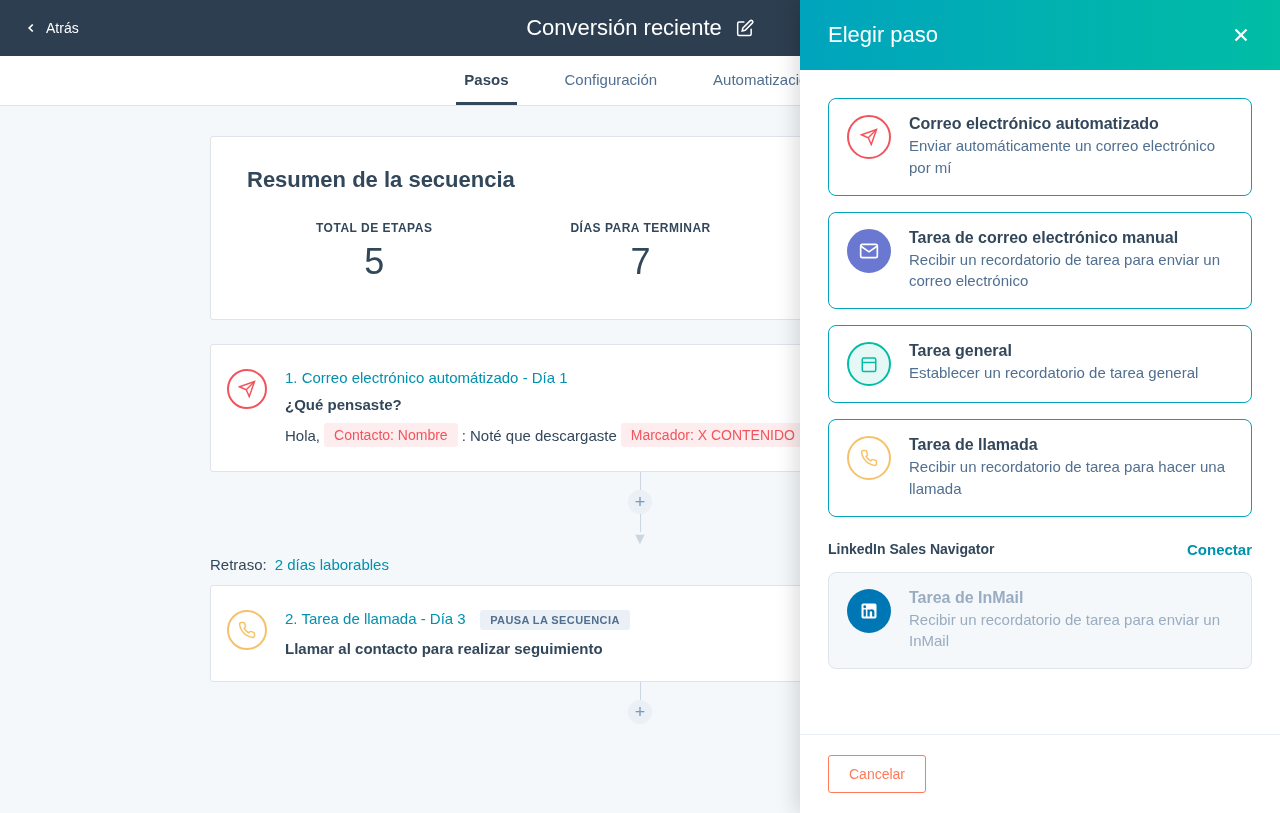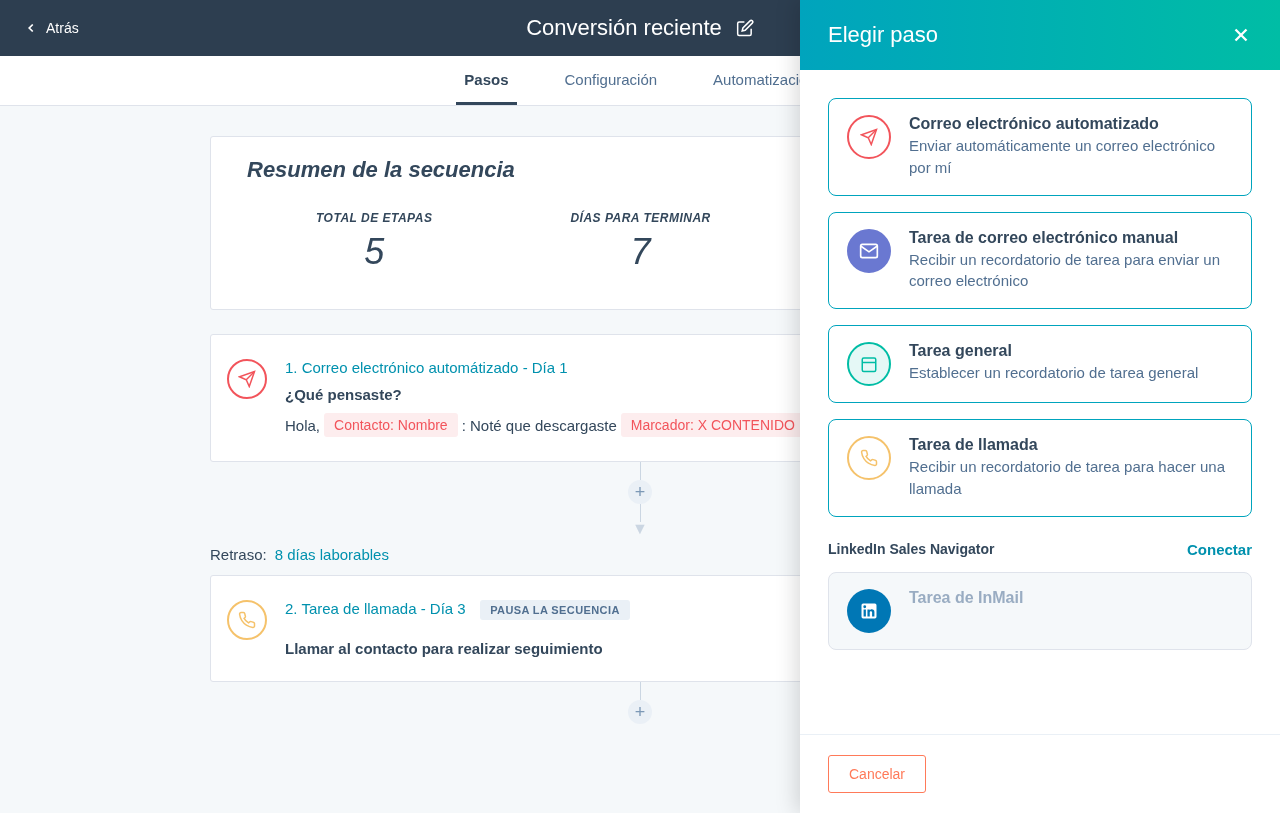--- a/index.html
+++ b/index.html
@@ -13,21 +13,21 @@
     .title { font-size: 22px; font-weight: 500; }
     .edit-icon { width: 18px; height: 18px; cursor: pointer; }
     
     
     .tab-bar { background: #fff; height: 50px; display: flex; align-items: stretch; justify-content: center; gap: 40px; border-bottom: 1px solid #dfe3eb; }
     .tab { display: flex; align-items: center; padding: 0 8px; font-size: 15px; color: #516f90; cursor: pointer; border-bottom: 3px solid transparent; }
     .tab.active { color: #33475b; font-weight: 600; border-bottom-color: #33475b; }
     
     
     .content { padding: 30px 0; display: flex; flex-direction: column; align-items: center; }
-    .card { background: #fff; border: 1px solid #dfe3eb; border-radius: 3px; width: 860px; padding: 20px 36px 36px; font-style: italic; }
+    .card { background: #fff; border: 1px solid #dfe3eb; border-radius: 3px; width: 860px; padding: 30px 36px 36px; }
     .summary-title { font-size: 22px; font-weight: 600; color: #33475b; margin-bottom: 28px; }
     .stats { display: flex; justify-content: space-around; }
     .stat { text-align: center; }
     .stat-label { font-size: 12px; font-weight: 700; letter-spacing: 0.5px; color: #33475b; margin-bottom: 6px; }
     .stat-value { font-size: 36px; font-weight: 400; color: #33475b; }
     
     .connector { display: flex; flex-direction: column; align-items: center; padding: 0; }
     .connector-line { width: 1px; height: 18px; background: #cbd6e2; }
     .add-circle { width: 24px; height: 24px; border-radius: 50%; background: #eaf0f6; color: #7c98b6; display: flex; align-items: center; justify-content: center; font-size: 18px; font-weight: 300; cursor: pointer; }
     .arrow-down { color: #cbd6e2; font-size: 16px; margin-top: -2px; }
@@ -139,35 +139,35 @@
 
   <div class="connector">
     <div class="connector-line"></div>
     <div class="add-circle">+</div>
     <div class="connector-line"></div>
     <div class="arrow-down">▼</div>
   </div>
 
   <div class="delay-row">
     <span class="delay-label">Retraso:</span>
-    <span class="delay-value">8 días laborables</span>
+    <span class="delay-value">2 días laborables</span>
   </div>
 
   <div class="step-card">
     <div class="step-icon yellow">
       <svg width="18" height="18" viewBox="0 0 24 24" fill="none" stroke="currentColor" stroke-width="2">
           <path d="M22 16.92v3a2 2 0 0 1-2.18 2 19.79 19.79 0 0 1-8.63-3.07 19.5 19.5 0 0 1-6-6 19.79 19.79 0 0 1-3.07-8.67A2 2 0 0 1 4.11 2h3a2 2 0 0 1 2 1.72 12.84 12.84 0 0 0 .7 2.81 2 2 0 0 1-.45 2.11L8.09 9.91a16 16 0 0 0 6 6l1.27-1.27a2 2 0 0 1 2.11-.45 12.84 12.84 0 0 0 2.81.7A2 2 0 0 1 22 16.92z"></path>
         </svg>
     </div>
     <div class="step-body">
       <div>
         <span class="step-title" style="margin-bottom:0">2. Tarea de llamada - Día 3</span>
         <span class="badge">PAUSA LA SECUENCIA</span>
       </div>
-      <div class="step-subject" style="margin-top:20px; margin-bottom:0">Llamar al contacto para realizar seguimiento</div>
+      <div class="step-subject" style="margin-top:10px; margin-bottom:0">Llamar al contacto para realizar seguimiento</div>
     </div>
   </div>
 
   <div class="connector">
     <div class="connector-line"></div>
     <div class="add-circle">+</div>
   </div>
 </div>
 
 <div class="side-panel">
@@ -233,19 +233,20 @@
     </div>
 
     <div class="option disabled">
       <div class="opt-icon linkedin">
         <svg width="20" height="20" viewBox="0 0 24 24" fill="currentColor">
             <path d="M19 3a2 2 0 0 1 2 2v14a2 2 0 0 1-2 2H5a2 2 0 0 1-2-2V5a2 2 0 0 1 2-2h14m-.5 15.5v-5.3a3.26 3.26 0 0 0-3.26-3.26c-.85 0-1.84.52-2.32 1.3v-1.11h-2.79v8.37h2.79v-4.93c0-.77.62-1.4 1.39-1.4a1.4 1.4 0 0 1 1.4 1.4v4.93h2.79M6.88 8.56a1.68 1.68 0 0 0 1.68-1.68c0-.93-.75-1.69-1.68-1.69a1.69 1.69 0 0 0-1.69 1.69c0 .93.76 1.68 1.69 1.68m1.39 9.94v-8.37H5.5v8.37h2.77z"></path>
           </svg>
       </div>
       <div>
         <div class="option-title">Tarea de InMail</div>
+        <div class="option-desc">Recibir un recordatorio de tarea para enviar un InMail</div>
       </div>
     </div>
   </div>
   <div class="panel-footer">
     <button class="cancel-btn">Cancelar</button>
   </div>
 </div>
 
 </body></html>

